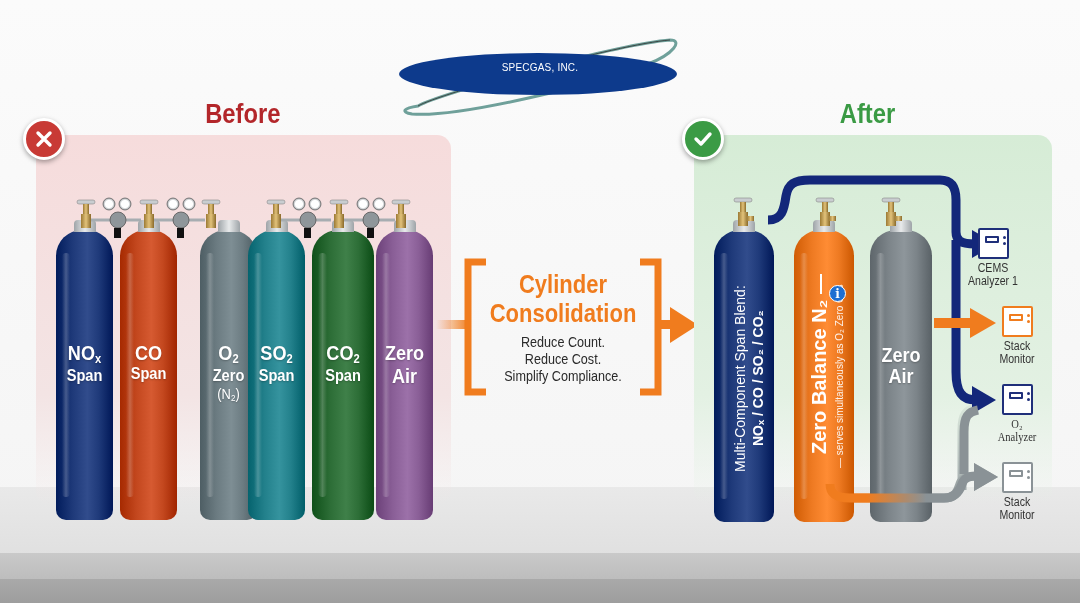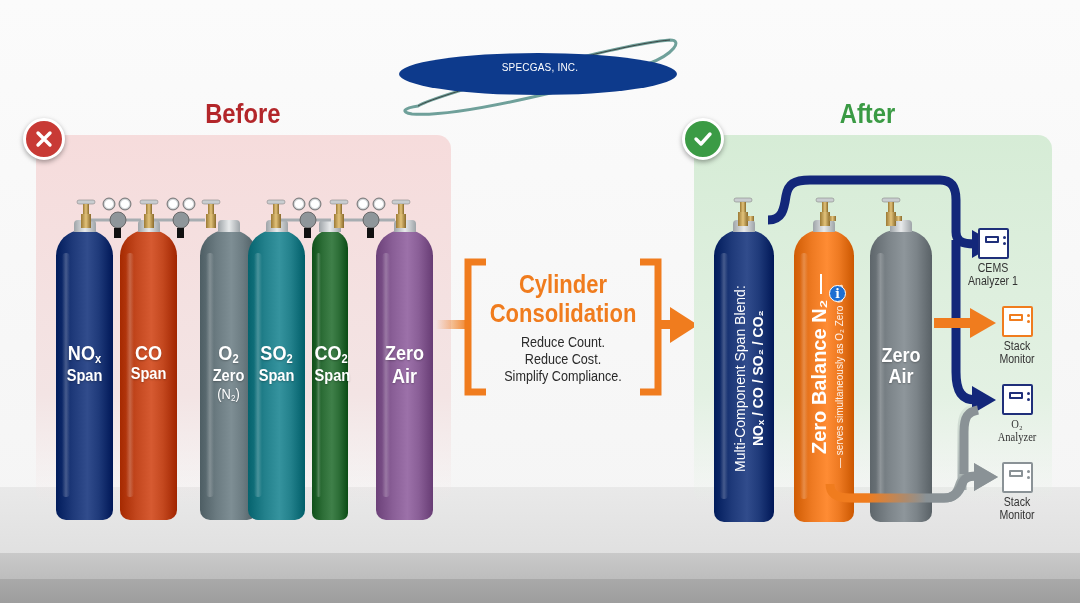--- a/index.html
+++ b/index.html
@@ -113,21 +113,21 @@
         </div>
       </div>
       <div class="cyl" style="left: 184px; top: 230px; width: 57px; height: 290px; background: linear-gradient(90deg, rgb(78, 94, 100), rgb(108, 124, 130) 30%, rgb(126, 142, 148) 55%, rgb(108, 124, 130) 75%, rgb(73, 89, 95)); margin-left: 16px;">
         <div class="neck"></div>
         <div class="cyl-label" style="top: 112px;"><span class="big" style="display: inline;">O</span><sub style="font-size: 13px;">2</sub><br><span class="mid">Zero</span><span class="small"><span>(N</span><sub>2</sub><span>)</span></span></div>
       </div>
       <div class="cyl" style="left: 248px; top: 230px; width: 57px; height: 290px; background: linear-gradient(90deg, rgb(5, 99, 110), rgb(35, 129, 140) 30%, rgb(53, 147, 158) 55%, rgb(35, 129, 140) 75%, rgb(0, 94, 105));">
         <div class="neck"></div>
         <div class="cyl-label" style="top: 112px;"><span class="big" style="display: inline;">SO</span><sub style="font-size: 13px;">2</sub><br><span class="mid">Span</span></div>
       </div>
-      <div class="cyl" style="left: 312px; top: 230px; width: 36px; height: 290px; background: linear-gradient(90deg, rgb(15, 80, 25), rgb(45, 110, 55) 30%, rgb(63, 128, 73) 55%, rgb(45, 110, 55) 75%, rgb(10, 75, 20));">
+      <div class="cyl" style="left: 312px; top: 230px; width: 62px; height: 290px; background: linear-gradient(90deg, rgb(15, 80, 25), rgb(45, 110, 55) 30%, rgb(63, 128, 73) 55%, rgb(45, 110, 55) 75%, rgb(10, 75, 20));">
         <div class="neck"></div>
         <div class="cyl-label" style="top: 112px;"><span class="big" style="display: inline;">CO</span><sub style="font-size: 13px;">2</sub><br><span class="mid">Span</span></div>
       </div>
       <div class="cyl" style="left: 376px; top: 230px; width: 57px; height: 290px; background: linear-gradient(90deg, rgb(108, 65, 121), rgb(138, 95, 151) 30%, rgb(156, 113, 169) 55%, rgb(138, 95, 151) 75%, rgb(103, 60, 116));">
         <div class="neck"></div>
         <div class="cyl-label" style="top: 112px;">
           <span class="big" style="font-size: 21px;">Zero</span>
           <span class="mid" style="font-size: 21px;">Air</span>
         </div>
       </div>

